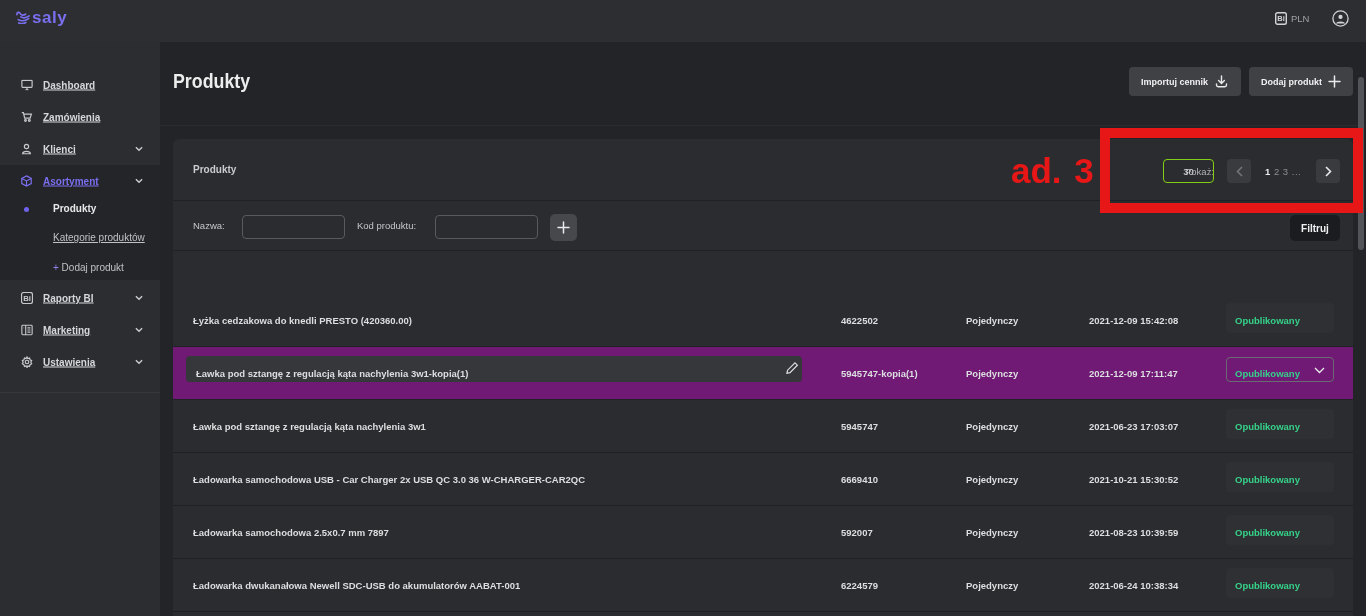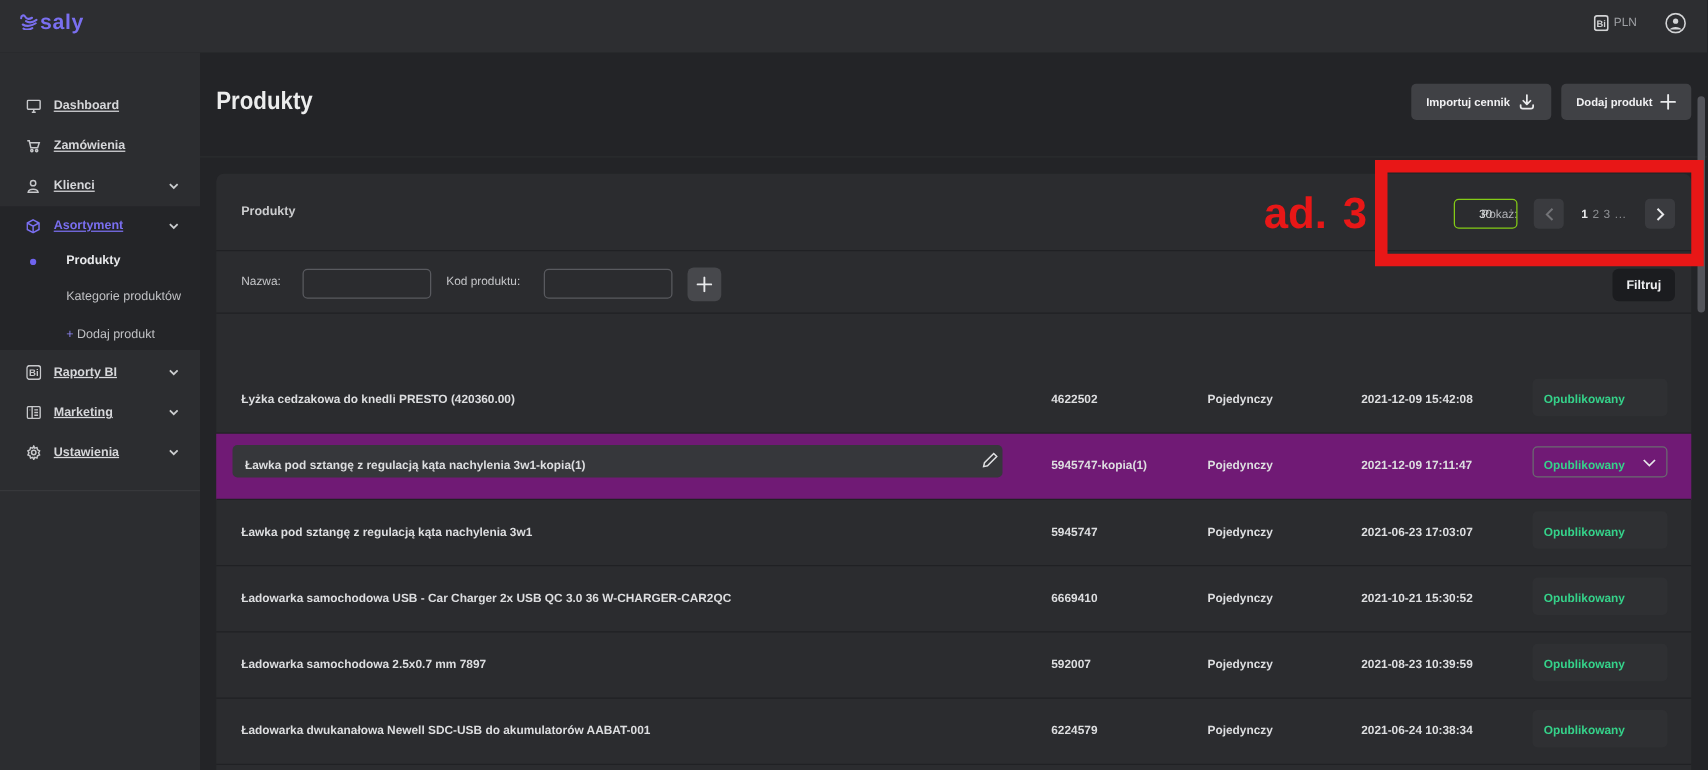--- a/index.html
+++ b/index.html
@@ -125,21 +125,21 @@
         <path d="M7 1 L13 4.2 V10.8 L7 14 L1 10.8 V4.2 Z"></path>
         <path d="M1 4.2 L7 7.4 L13 4.2 M7 7.4 V14"></path>
       </svg>
       <span class="txt">Asortyment</span>
       <svg class="chev" width="8" height="6" viewBox="0 0 9 6" fill="none" stroke="#caccce" stroke-width="1.6">
           <path d="M1 1 l3.5 3.5 L8 1"></path>
         </svg>
     </div>
     <div class="abs" style="left:24px; top:165px; width:5px; height:5px; border-radius:50%; background:#6f63ee;"></div>
     <div class="sb-sub" style="top:161px; color:#e8e9eb; font-weight:700;">Produkty</div>
-    <div class="sb-sub" style="top:190px;">Kategorie produktów</div>
+    <div class="sb-sub" style="top:190px;text-decoration:underline;">Kategorie produktów</div>
     <div class="sb-sub" style="top:220px;"><span style="color:#8d84ef;">+</span> Dodaj produkt</div>
 
     <div class="sb-item" style="top:240px;">
       <svg class="ico" width="12" height="12" viewBox="0 0 14 14">
         <rect x="0.6" y="0.6" width="12.8" height="12.8" rx="2.5" fill="none" stroke="#c7c8cb" stroke-width="1.4"></rect>
         <text x="7" y="10.2" text-anchor="middle" font-family="Liberation Sans" font-size="9" font-weight="bold" fill="#c7c8cb">Bi</text>
       </svg>
       <span class="txt">Raporty BI</span>
       <svg class="chev" width="8" height="6" viewBox="0 0 9 6" fill="none" stroke="#caccce" stroke-width="1.6">
           <path d="M1 1 l3.5 3.5 L8 1"></path>

